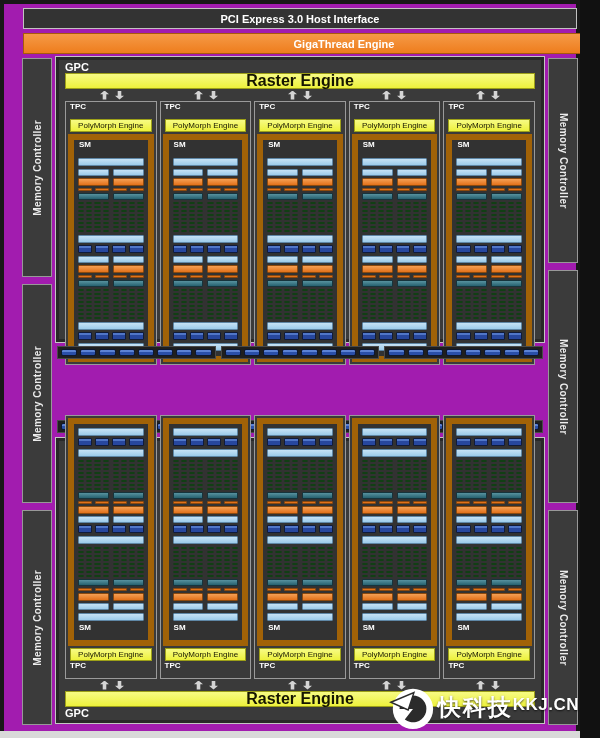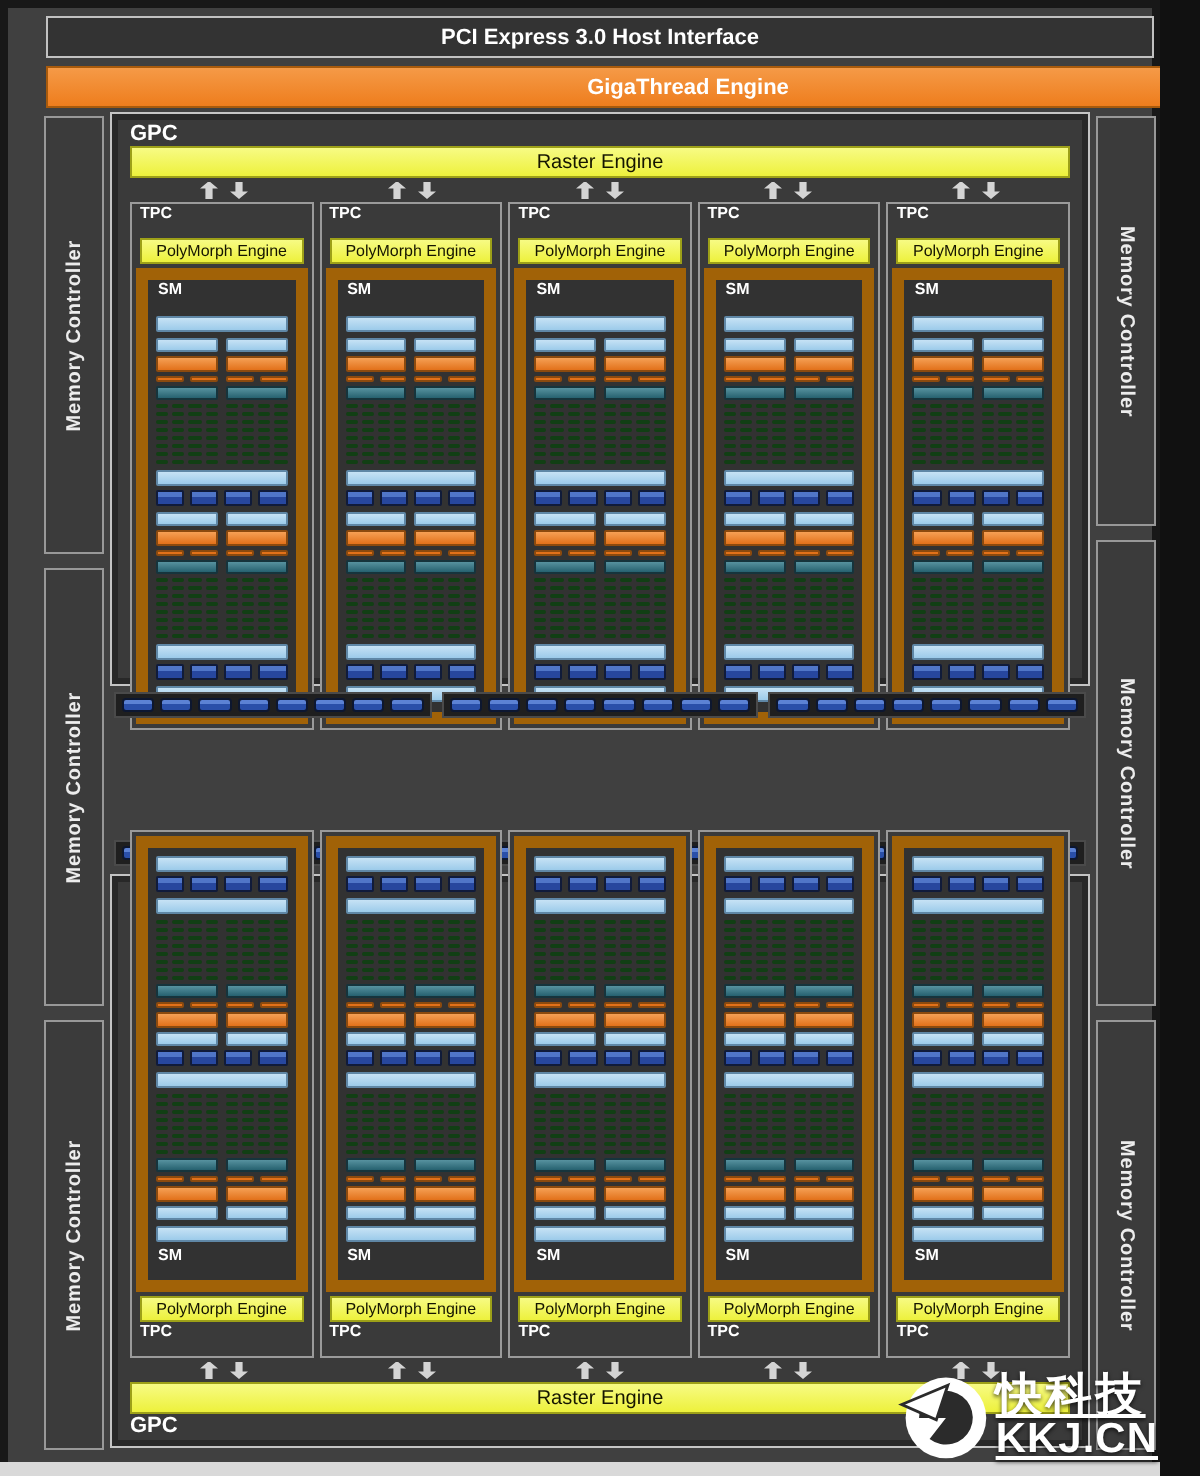--- a/index.html
+++ b/index.html
@@ -1,37 +1,37 @@
 <!DOCTYPE html>
 <html><head>
 <meta charset="utf-8">
 <style>
   html,body{margin:0;padding:0;background:#111;}
-  .canvas{position:relative;width:580px;height:738px;background:#404040;overflow:hidden;
+  .canvas{position:relative;width:580px;height:738px;background:#a21caf;overflow:hidden;
     font-family:"Liberation Sans",sans-serif;box-shadow:inset 0 0 0 4px #181818;}
   .hbar{position:absolute;left:23px;width:552px;height:19px;display:flex;align-items:center;
     justify-content:center;font-weight:bold;font-size:11px;}
   .pci{top:8px;background:#333;border:1px solid #c2c2c2;color:#fff;}
   .giga{top:33px;background:linear-gradient(#f59a47,#ee7d1d);border:1px solid #a85a0c;color:#fff;padding-left:44px;}
 
   .mc{position:absolute;width:30px;background:#3b3b3b;border:1px solid #989898;
     display:flex;align-items:center;justify-content:center;box-sizing:border-box;}
   .mc span{color:#ececec;font-size:10px;font-weight:bold;writing-mode:vertical-rl;
     white-space:nowrap;letter-spacing:.4px;}
   .mc.left span{transform:rotate(180deg);}
 
   .gpc{position:absolute;left:55px;width:490px;height:287px;background:#3a3a3a;
     border:1px solid #c4c4c4;box-shadow:inset 0 0 0 3px #282828;box-sizing:border-box;
     display:flex;flex-direction:column;padding:4px 6px;}
   .gpc.mir{flex-direction:column-reverse;}
   #gpc-top{top:56px;} #gpc-bottom{top:437px;}
   .gpc-lbl{position:absolute;left:9px;top:4px;color:#fff;font-weight:bold;font-size:11px;}
   .gpc.mir .gpc-lbl{top:auto;bottom:4px;}
   .raster{height:14px;margin:12px 3px 0;flex:none;background:linear-gradient(#f7fb84,#edf13c);
-    border:1px solid #9da018;color:#151500;font-weight:normal;font-size:10px;
+    border:1px solid #9da018;color:#151500;font-weight:bold;font-size:16px;
     display:flex;align-items:center;justify-content:center;}
   .gpc.mir .raster{margin:0 3px 12px;}
   .arrows{height:12px;flex:none;display:flex;margin:0 3px;}
   .arrow-cell{flex:1;display:flex;align-items:center;justify-content:center;gap:6px;}
   .arr{width:9px;height:9px;background:#d4d4d4;}
   .arr.up{clip-path:polygon(50% 0,100% 42%,70% 42%,70% 100%,30% 100%,30% 42%,0 42%);}
   .arr.down{clip-path:polygon(50% 100%,100% 58%,70% 58%,70% 0,30% 0,30% 58%,0 58%);}
   .tpcrow{flex:1;display:flex;gap:3px;margin:0 3px;}
   .gpc:not(.mir) .tpcrow{margin-bottom:2px;}
   .gpc.mir .tpcrow{margin-top:2px;}
@@ -77,24 +77,24 @@
     border-radius:2px;}
 
   .l2{position:absolute;left:57px;top:362px;width:486px;height:55px;background:#79b3dc;
     border:1px solid #5a94bf;box-sizing:border-box;display:flex;align-items:center;
     justify-content:center;color:#fff;font-weight:bold;font-size:11px;}
 
   .strip{position:absolute;left:0;top:731px;width:600px;height:7px;background:#d9d9d9;}
 
   .watermark{position:absolute;right:1px;bottom:6px;display:flex;align-items:center;
     color:#fff;z-index:5;}
-  .wm-text{display:flex;flex-direction:column;line-height:1.02;font-weight:bold;
-    text-shadow:0 1px 2px rgba(0,0,0,.7);text-decoration:underline;}
+  .wm-text{display:flex;flex-direction:row;line-height:1.02;font-weight:bold;
+    text-shadow:0 1px 2px rgba(0,0,0,.7);}
   .wm-cn{font-size:23px;letter-spacing:2px;}
-  .wm-en{font-size:21px;letter-spacing:.5px;}
+  .wm-en{font-size:17px;letter-spacing:.5px;}
   .wm-logo{flex:none;margin-right:2px;}
 </style>
 </head>
 <body>
 
 <div class="canvas">
   <div class="hbar pci">
     <span>PCI Express 3.0 Host Interface</span>
   </div>
   <div class="hbar giga">

